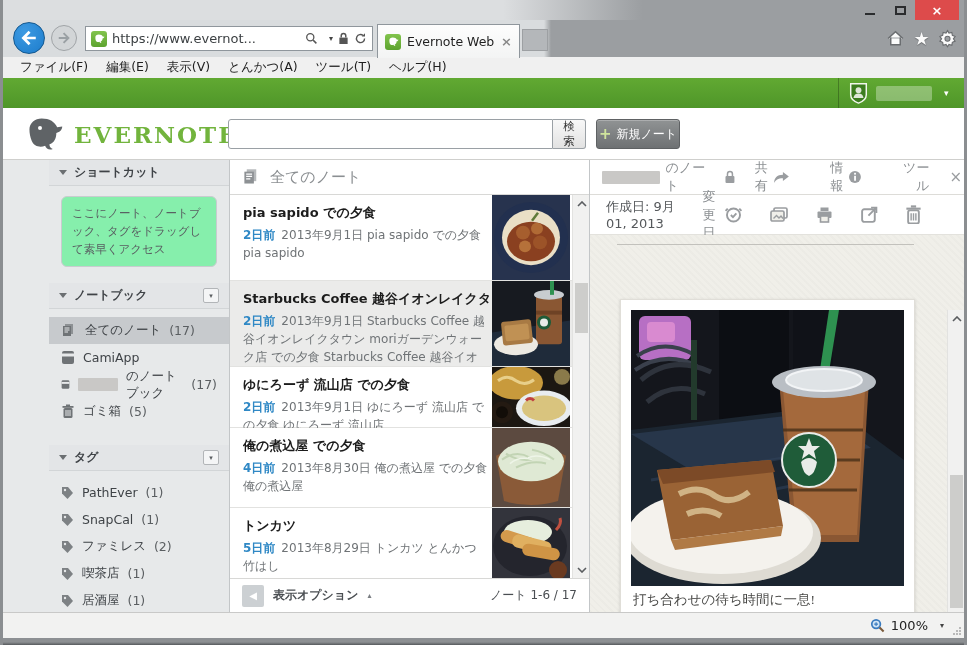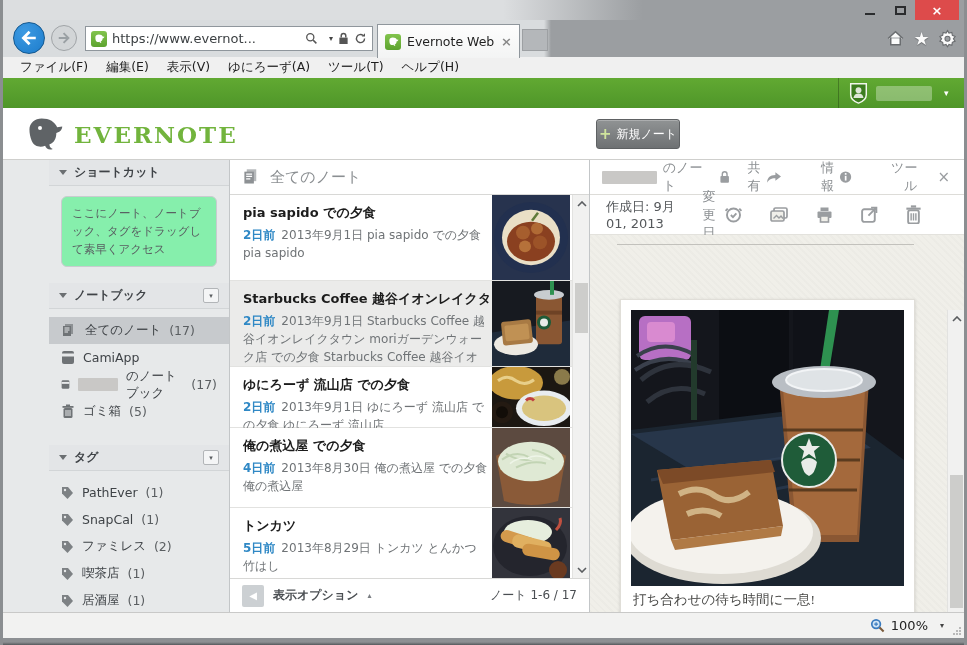--- a/index.html
+++ b/index.html
@@ -94,21 +94,21 @@
   .range{margin-left:auto;font-size:12px;color:#4a4e52;}
   
   .sb{position:absolute;width:17px;background:#f1f1f0;border-left:1px solid #e2e2e0;}
   .sb-arrow{position:absolute;left:0;width:17px;height:17px;display:flex;align-items:center;justify-content:center;}
   .sb-thumb{position:absolute;left:2px;width:13px;background:#cdcdcb;}
   .sb-mid{right:0;top:35px;height:383px;}
   .sb-right{right:0;top:75px;height:371px;}
   
   .notepanel{width:374px;background:#f0efe9;position:relative;display:flex;flex-direction:column;}
   .np-header{height:35px;flex:none;background:#fff;border-bottom:1px solid #dddcd8;display:flex;
-    align-items:center;padding:0 14px 0 12px;font-size:13px;color:#8b8f92;gap:6px;}
+    align-items:center;padding:0 2px 0 12px;font-size:13px;color:#8b8f92;gap:6px;}
   .np-group{display:flex;align-items:center;gap:5px;text-align:right;}
   .np-close{font-size:15px;color:#9a9da0;margin-left:14px;}
   .np-toolbar{height:40px;flex:none;background:#ffffff;border-bottom:1px solid #e3e2dd;display:flex;
     align-items:center;padding:0 16px;}
   .created{font-size:13px;color:#55585b;}
   .modified{font-size:13px;color:#8b8f92;margin-left:24px;}
   .tool-icons{margin-left:auto;display:flex;gap:26px;align-items:center;padding-right:26px;}
   .np-content{height:377px;flex:none;position:relative;overflow:hidden;
     background:
       repeating-linear-gradient(45deg,rgba(0,0,0,.015) 0 2px,transparent 2px 5px),
@@ -209,21 +209,21 @@
             <circle cx="9" cy="9.2" r="2.4" fill="#9b9ea1" stroke="#6a6d70"></circle>
           </svg>
       </span>
     </div>
   </div>
 
   <div class="menubar">
     <span class="menu-item">ファイル(F)</span>
     <span class="menu-item">編集(E)</span>
     <span class="menu-item">表示(V)</span>
-    <span class="menu-item">ゆにろーず(A)</span>
+    <span class="menu-item">とんかつ(A)</span>
     <span class="menu-item">ツール(T)</span>
     <span class="menu-item">ヘルプ(H)</span>
   </div>
 
   <div class="greenbar">
     <div class="account">
       <svg width="19" height="22" viewBox="0 0 20 24">
         <path d="M1.5 2 H18.5 V14 C18.5 18.5 14.5 21.5 10 23 C5.5 21.5 1.5 18.5 1.5 14 Z" fill="#3c7d1f" stroke="#f2f7ec" stroke-width="1.6"></path>
         <circle cx="10" cy="9" r="3.2" fill="#dfe8d8"></circle>
           <path d="M4.5 17.5 C5 13.8 7 12.5 10 12.5 C13 12.5 15 13.8 15.5 17.5 Z" fill="#dfe8d8"></path>
@@ -233,20 +233,24 @@
     </div>
   </div>
 
   <div class="logorow">
     <div class="logo">
       <svg width="40" height="40" viewBox="0 0 36 36">
         <path d="M4 14 C4 8 9 4 15 4 C22 4 27 7 29 12 L33.5 11.2 C33.5 14.3 31.3 16.2 28.2 17 C28.2 22 26 26.2 22 27.2 C22 29.4 23.1 30.6 25 31.4 C22 32.6 19 31.4 18.1 28.6 C14 30.6 8 29.4 6.1 24.4 C4.6 20.6 4 17.2 4 14 Z" fill="#5f6366"></path>
         <circle cx="13.5" cy="12.5" r="1.8" fill="#fff"></circle>
       </svg>
       <span class="logotype">EVERNOTE</span>
+    </div>
+    <div class="searchwrap">
+      <input class="searchinput" type="text" value="" style="">
+      <button class="searchbtn">検索</button>
     </div>
     <div class="newnotebtn">
       <span class="plus">+</span>
       <span>新規ノート</span>
     </div>
   </div>
 
   <div class="main">
 
     <aside class="sidebar">

